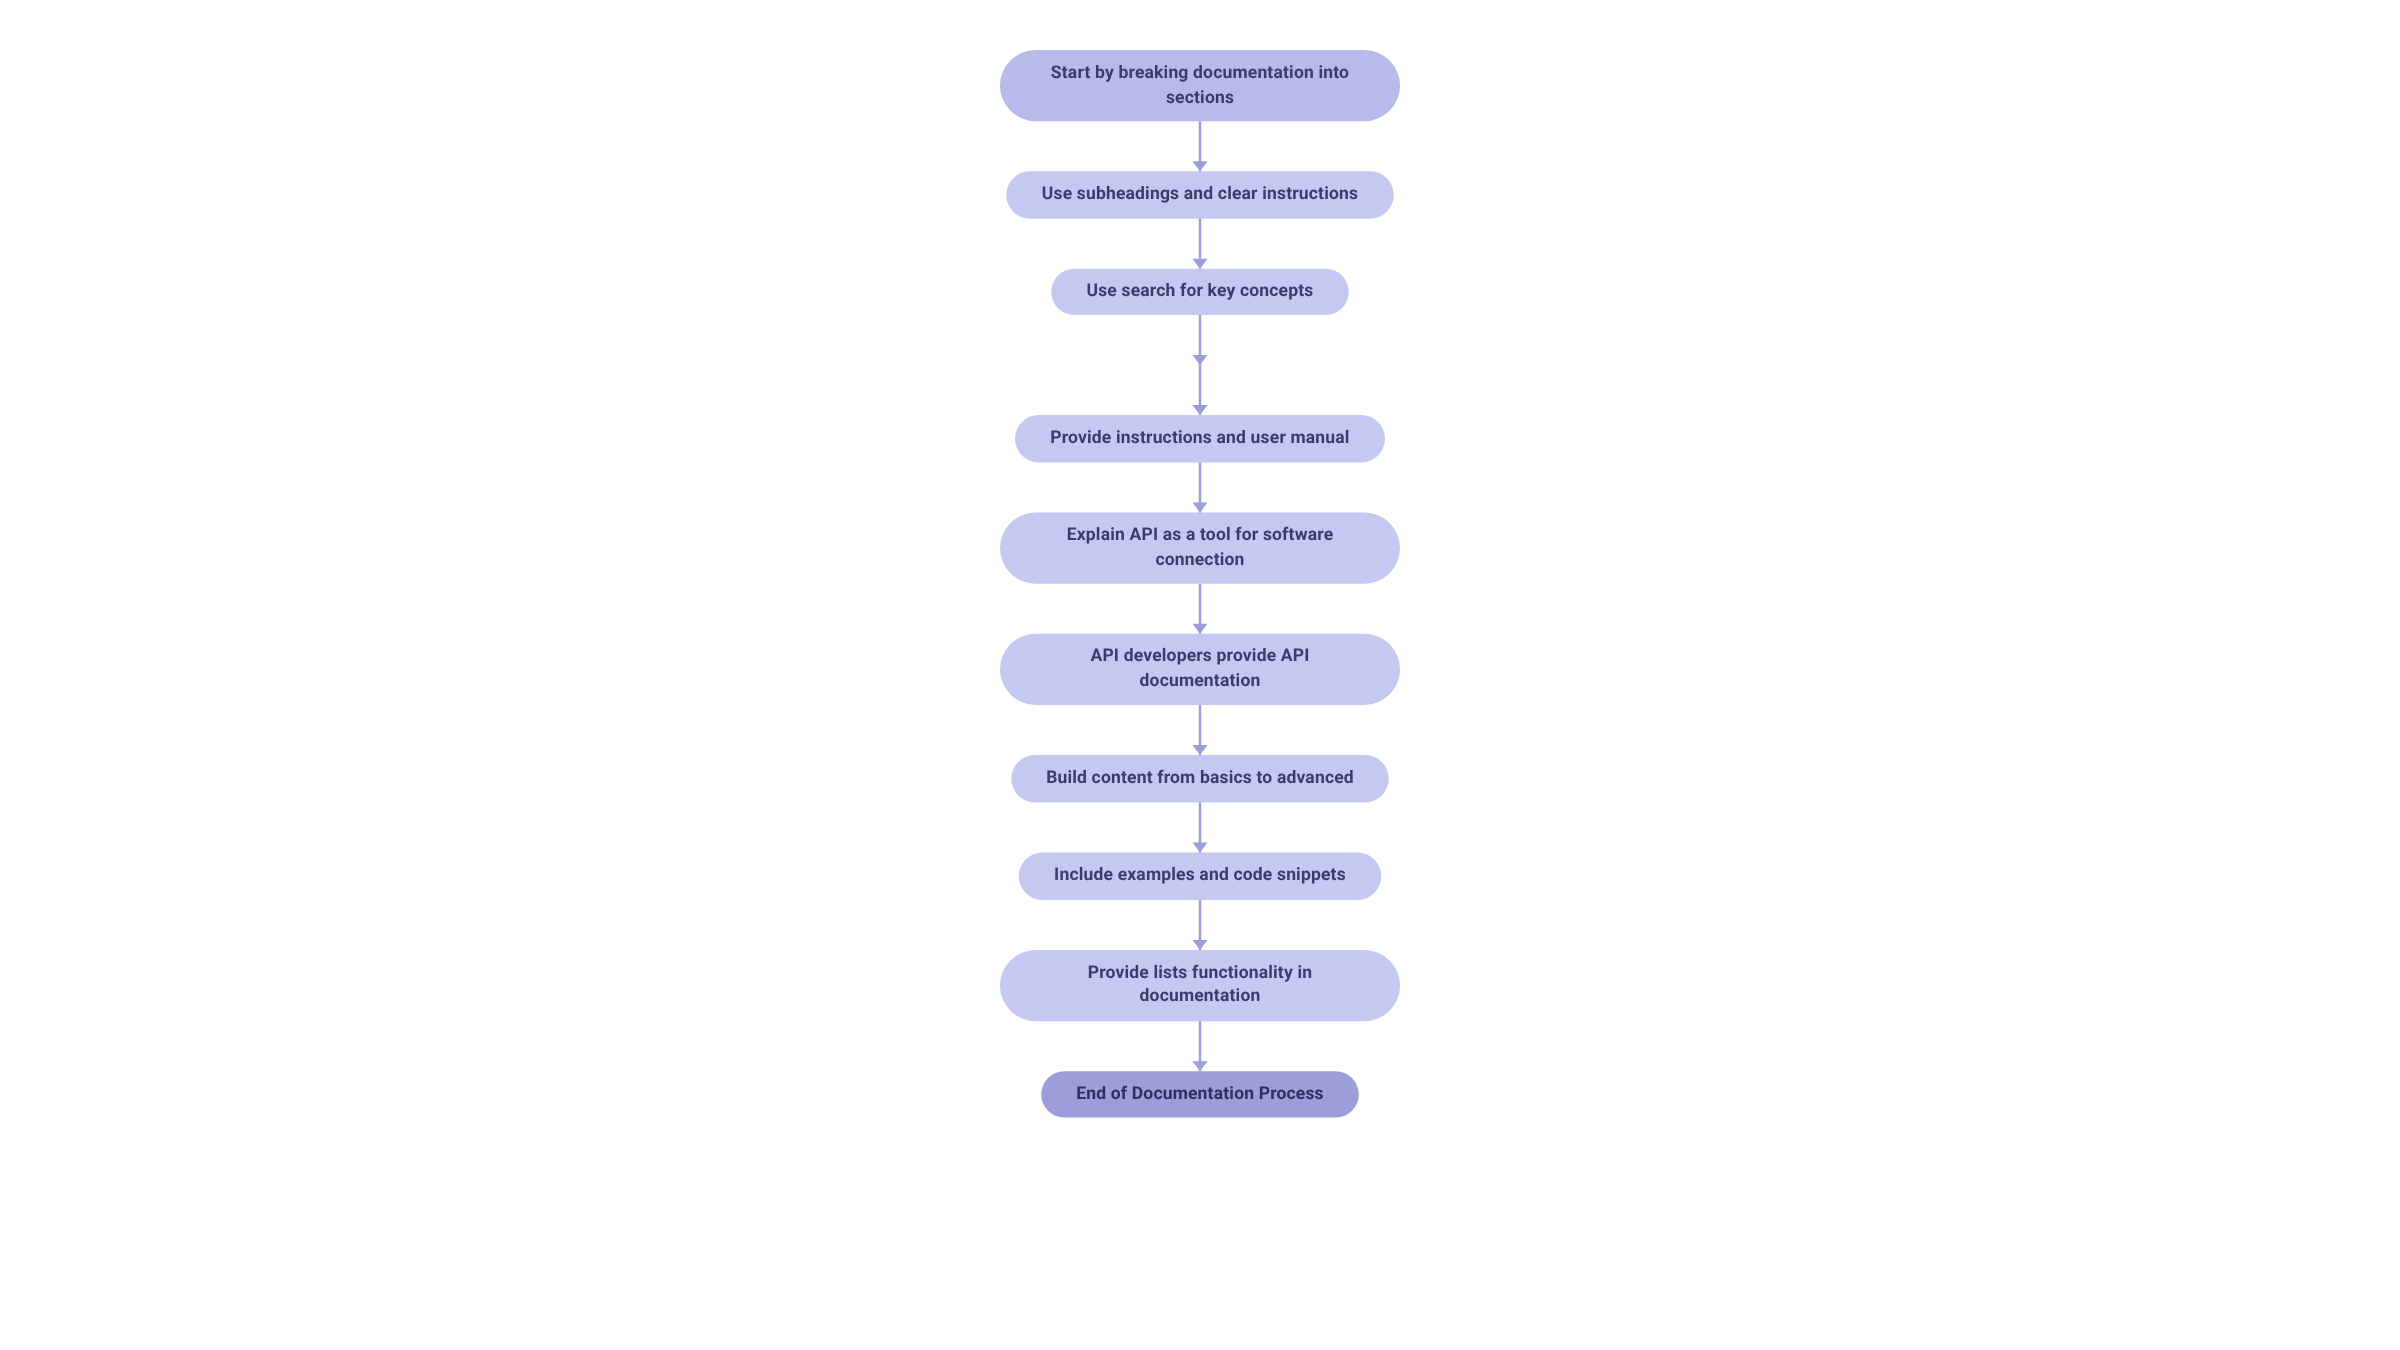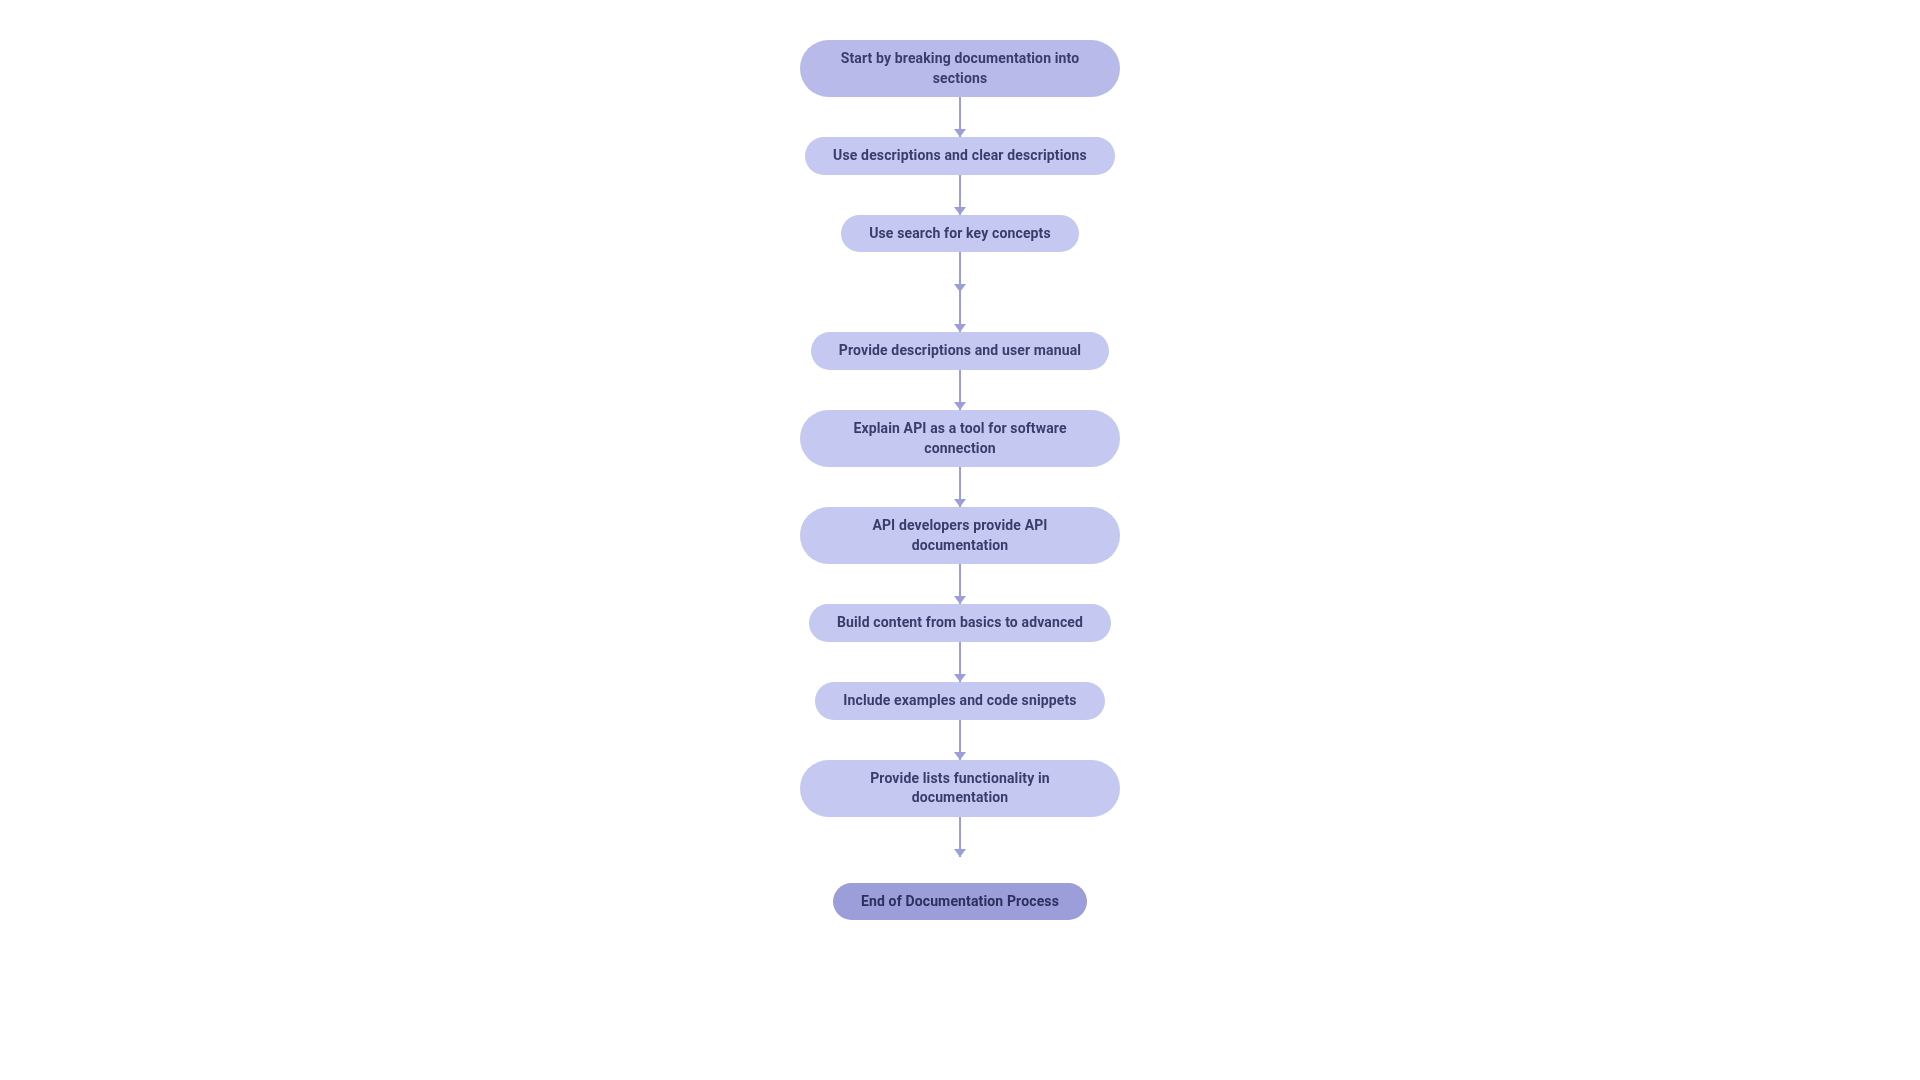--- a/index.html
+++ b/index.html
@@ -40,21 +40,20 @@
       letter-spacing: 0.01em;
     }
 
     .flow-node.first {
       background: #b8bbea;
     }
 
     .flow-node.last {
       background: #9b9ed8;
       color: #2d2f5e;
-      margin-top: 26px;
     }
 
     .flow-connector {
       width: 2px;
       height: 40px;
       background: #9b9ed8;
       position: relative;
       display: flex;
       justify-content: center;
     }
@@ -71,26 +70,26 @@
       border-right: 6px solid transparent;
       border-top: 8px solid #9b9ed8;
     }
   </style>
 </head>
 <body>
 
 <div class="flowchart-container">
 <div class="flow-node first">Start by breaking documentation into sections</div>
     <div class="flow-connector"></div>
-    <div class="flow-node ">Use descriptions and clear descriptions</div>
+    <div class="flow-node ">Use subheadings and clear instructions</div>
     <div class="flow-connector"></div>
     <div class="flow-node ">Use search for key concepts</div>
     <div class="flow-connector"></div>
     <div class="flow-connector"></div>
-    <div class="flow-node ">Provide descriptions and user manual</div>
+    <div class="flow-node ">Provide instructions and user manual</div>
     <div class="flow-connector"></div>
     <div class="flow-node ">Explain API as a tool for software connection</div>
     <div class="flow-connector"></div>
     <div class="flow-node ">API developers provide API documentation</div>
     <div class="flow-connector"></div>
     <div class="flow-node ">Build content from basics to advanced</div>
     <div class="flow-connector"></div>
     <div class="flow-node ">Include examples and code snippets</div>
     <div class="flow-connector"></div>
     <div class="flow-node ">Provide lists functionality in documentation</div>

